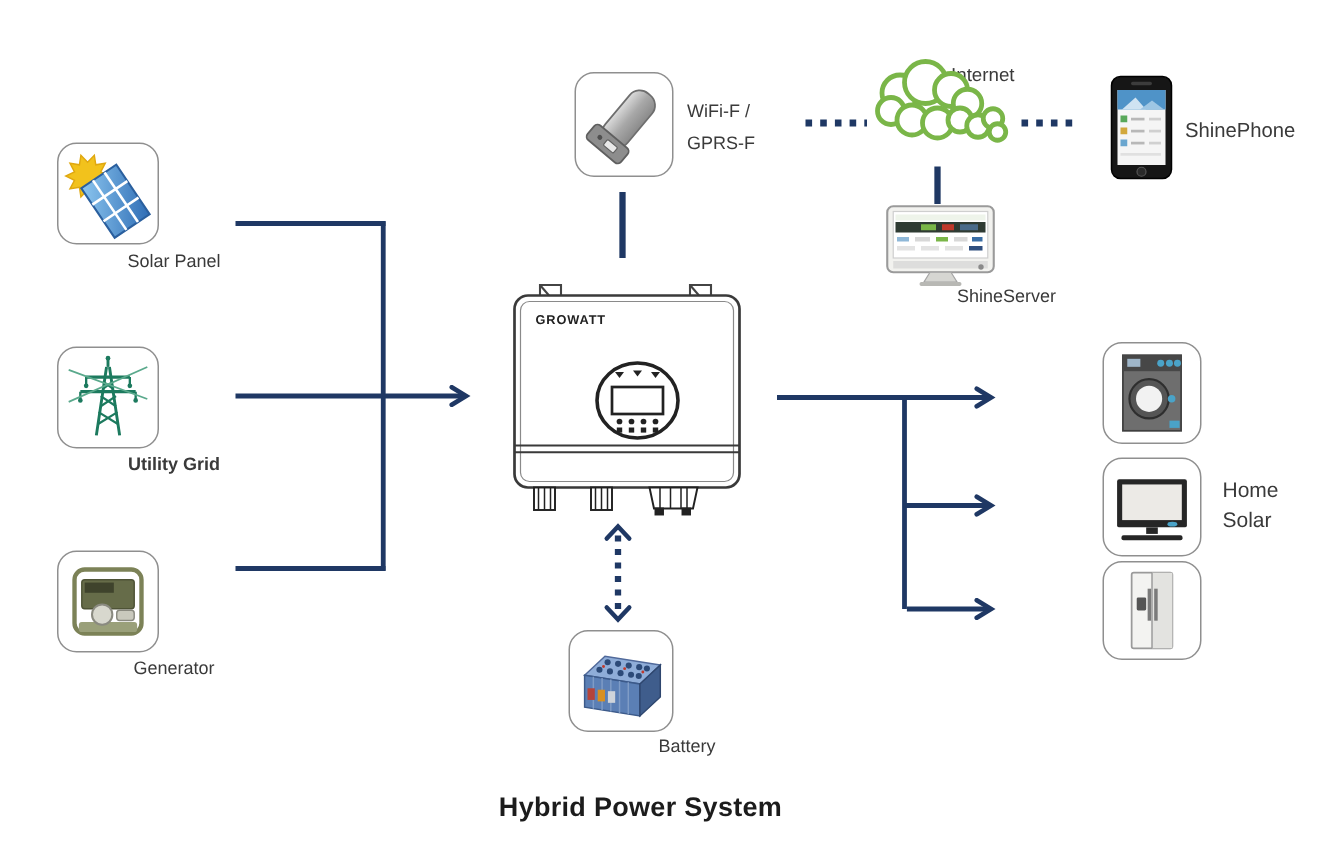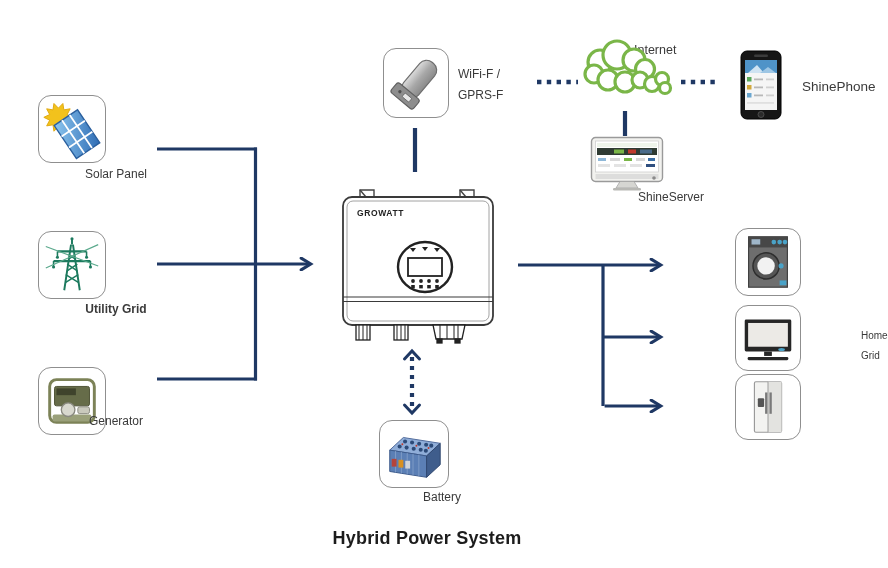--- a/index.html
+++ b/index.html
@@ -88,21 +88,21 @@
   <div class="tile" style="left:38px;top:367px;width:68px;height:68px;">
     <svg viewBox="0 0 68 68">
       <rect x="11" y="12" width="46" height="44" rx="7" fill="none" stroke="#7c8257" stroke-width="3"></rect>
       <rect x="16" y="19" width="36" height="20" rx="2" fill="#666c49" stroke="#4e5336" stroke-width="1"></rect>
       <rect x="18" y="21" width="20" height="7" fill="#3f432c"></rect>
       <rect x="14" y="48" width="40" height="7" rx="2" fill="#9aa07a"></rect>
       <circle cx="30" cy="43" r="7" fill="#d8d8ce" stroke="#8a8a80" stroke-width="1.4"></circle>
       <rect x="40" y="40" width="12" height="7" rx="2" fill="#c9c9bd" stroke="#8a8a80" stroke-width="1"></rect>
     </svg>
   </div>
-  <div class="lbl center" style="left:72px;top:414px;">Generator</div>
+  <div class="lbl center" style="left:72px;top:438px;">Generator</div>
 
   <svg class="abs" width="180" height="176" viewBox="0 0 180 176" style="left:330px;top:180px;">
 
     <g stroke="#444" stroke-width="1.4" fill="#fff">
       <path d="M30,17 V10 H44 V17"></path>
         <path d="M30,10 L36,17"></path>
       <path d="M130,17 V10 H144 V17"></path>
         <path d="M130,10 L136,17"></path>
     </g>
 
@@ -193,21 +193,21 @@
       <rect x="7" y="35" width="4.5" height="4.5" fill="#d2a83c"></rect>
       <rect x="14" y="36.5" width="9" height="1.8" fill="#b8b8b8"></rect>
         <rect x="26" y="36.5" width="8" height="1.8" fill="#d0d0d0"></rect>
       <rect x="7" y="43" width="4.5" height="4.5" fill="#6aa6cf"></rect>
       <rect x="14" y="44.5" width="9" height="1.8" fill="#b8b8b8"></rect>
         <rect x="26" y="44.5" width="8" height="1.8" fill="#d0d0d0"></rect>
       <rect x="7" y="52" width="27" height="1.8" fill="#e0e0e0"></rect>
     </g>
     <circle cx="21" cy="64.5" r="3" fill="#2a2a2a" stroke="#555" stroke-width="0.8"></circle>
   </svg>
-  <div class="lbl" style="left:790px;top:79px;font-size:13.5px;margin-left:12px;">ShinePhone</div>
+  <div class="lbl" style="left:790px;top:79px;font-size:13.5px;">ShinePhone</div>
 
   <svg class="abs" width="74" height="56" viewBox="0 0 74 56" style="left:590px;top:136px;">
     <rect x="1.5" y="1.5" width="71" height="44" rx="4" fill="#f2f2ef" stroke="#9a9a9a" stroke-width="1.4"></rect>
     <rect x="5.5" y="5" width="63" height="31" fill="#ffffff" stroke="#cfcfcf" stroke-width="0.8"></rect>
     <rect x="7" y="7" width="60" height="4" fill="#eef4ea"></rect>
     <rect x="7" y="12" width="60" height="7" fill="#2f3b33"></rect>
     <rect x="24" y="13.5" width="10" height="4" fill="#7ab648"></rect>
       <rect x="38" y="13.5" width="8" height="4" fill="#c0392b"></rect>
       <rect x="50" y="13.5" width="12" height="4" fill="#4a6b8a"></rect>
     <g>
@@ -245,23 +245,23 @@
 
   <div class="tile" style="left:735px;top:305px;width:66px;height:66px;">
     <svg viewBox="0 0 66 66">
       <rect x="9" y="14" width="48" height="33" rx="1.5" fill="#262626"></rect>
       <rect x="12.5" y="17.5" width="41" height="24.5" fill="#eceae6"></rect>
       <ellipse cx="47" cy="44.8" rx="3.4" ry="1.6" fill="#4aa3c8"></ellipse>
       <rect x="29" y="47" width="8" height="4.5" fill="#262626"></rect>
       <rect x="12" y="52.5" width="42" height="3.4" rx="1.4" fill="#262626"></rect>
     </svg>
   </div>
-  <div class="lbl two-line" style="left:815px;top:326px;font-size:10px;line-height:20px;margin-left:46px;">
+  <div class="lbl two-line" style="left:815px;top:316px;font-size:14px;line-height:20px;">
     <div>Home</div>
-    <div>Grid</div>
+    <div>Solar</div>
   </div>
 
   <div class="tile" style="left:735px;top:374px;width:66px;height:66px;">
     <svg viewBox="0 0 66 66">
       <rect x="19" y="7" width="28" height="52" rx="1.5" fill="#f3f3f1" stroke="#9a9a9a" stroke-width="1.2"></rect>
       <rect x="33" y="7" width="14" height="52" fill="#e3e3e0"></rect>
       <path d="M33,7 V59" stroke="#9a9a9a" stroke-width="1"></path>
       <rect x="30" y="18" width="2.4" height="22" fill="#7a7a7a"></rect>
       <rect x="34.5" y="18" width="2.4" height="22" fill="#7a7a7a"></rect>
       <rect x="22.5" y="24" width="6.5" height="9" rx="1" fill="#555"></rect>
@@ -289,17 +289,17 @@
           <circle cx="23" cy="24" r="1"></circle>
           <circle cx="37.5" cy="25.5" r="1"></circle>
           <circle cx="50" cy="27.8" r="1"></circle>
         </g>
       <path d="M16,31 V53 M22,32 V54 M28,33 V55 M34,34 V56 M40,34.8 V56.8" stroke="#7f9cc6" stroke-width="1"></path>
       <rect x="12" y="39" width="5" height="8" fill="#b5443a"></rect>
       <rect x="19" y="40" width="5" height="8" fill="#d89020"></rect>
       <rect x="26" y="41" width="5" height="8" fill="#cfd4da"></rect>
     </svg>
   </div>
-  <div class="lbl center" style="left:398px;top:490px;text-align:right;">Battery</div>
+  <div class="lbl center" style="left:414px;top:490px;text-align:right;">Battery</div>
 
   <div id="title">Hybrid Power System</div>
 
 </div>
 
 </body></html>

